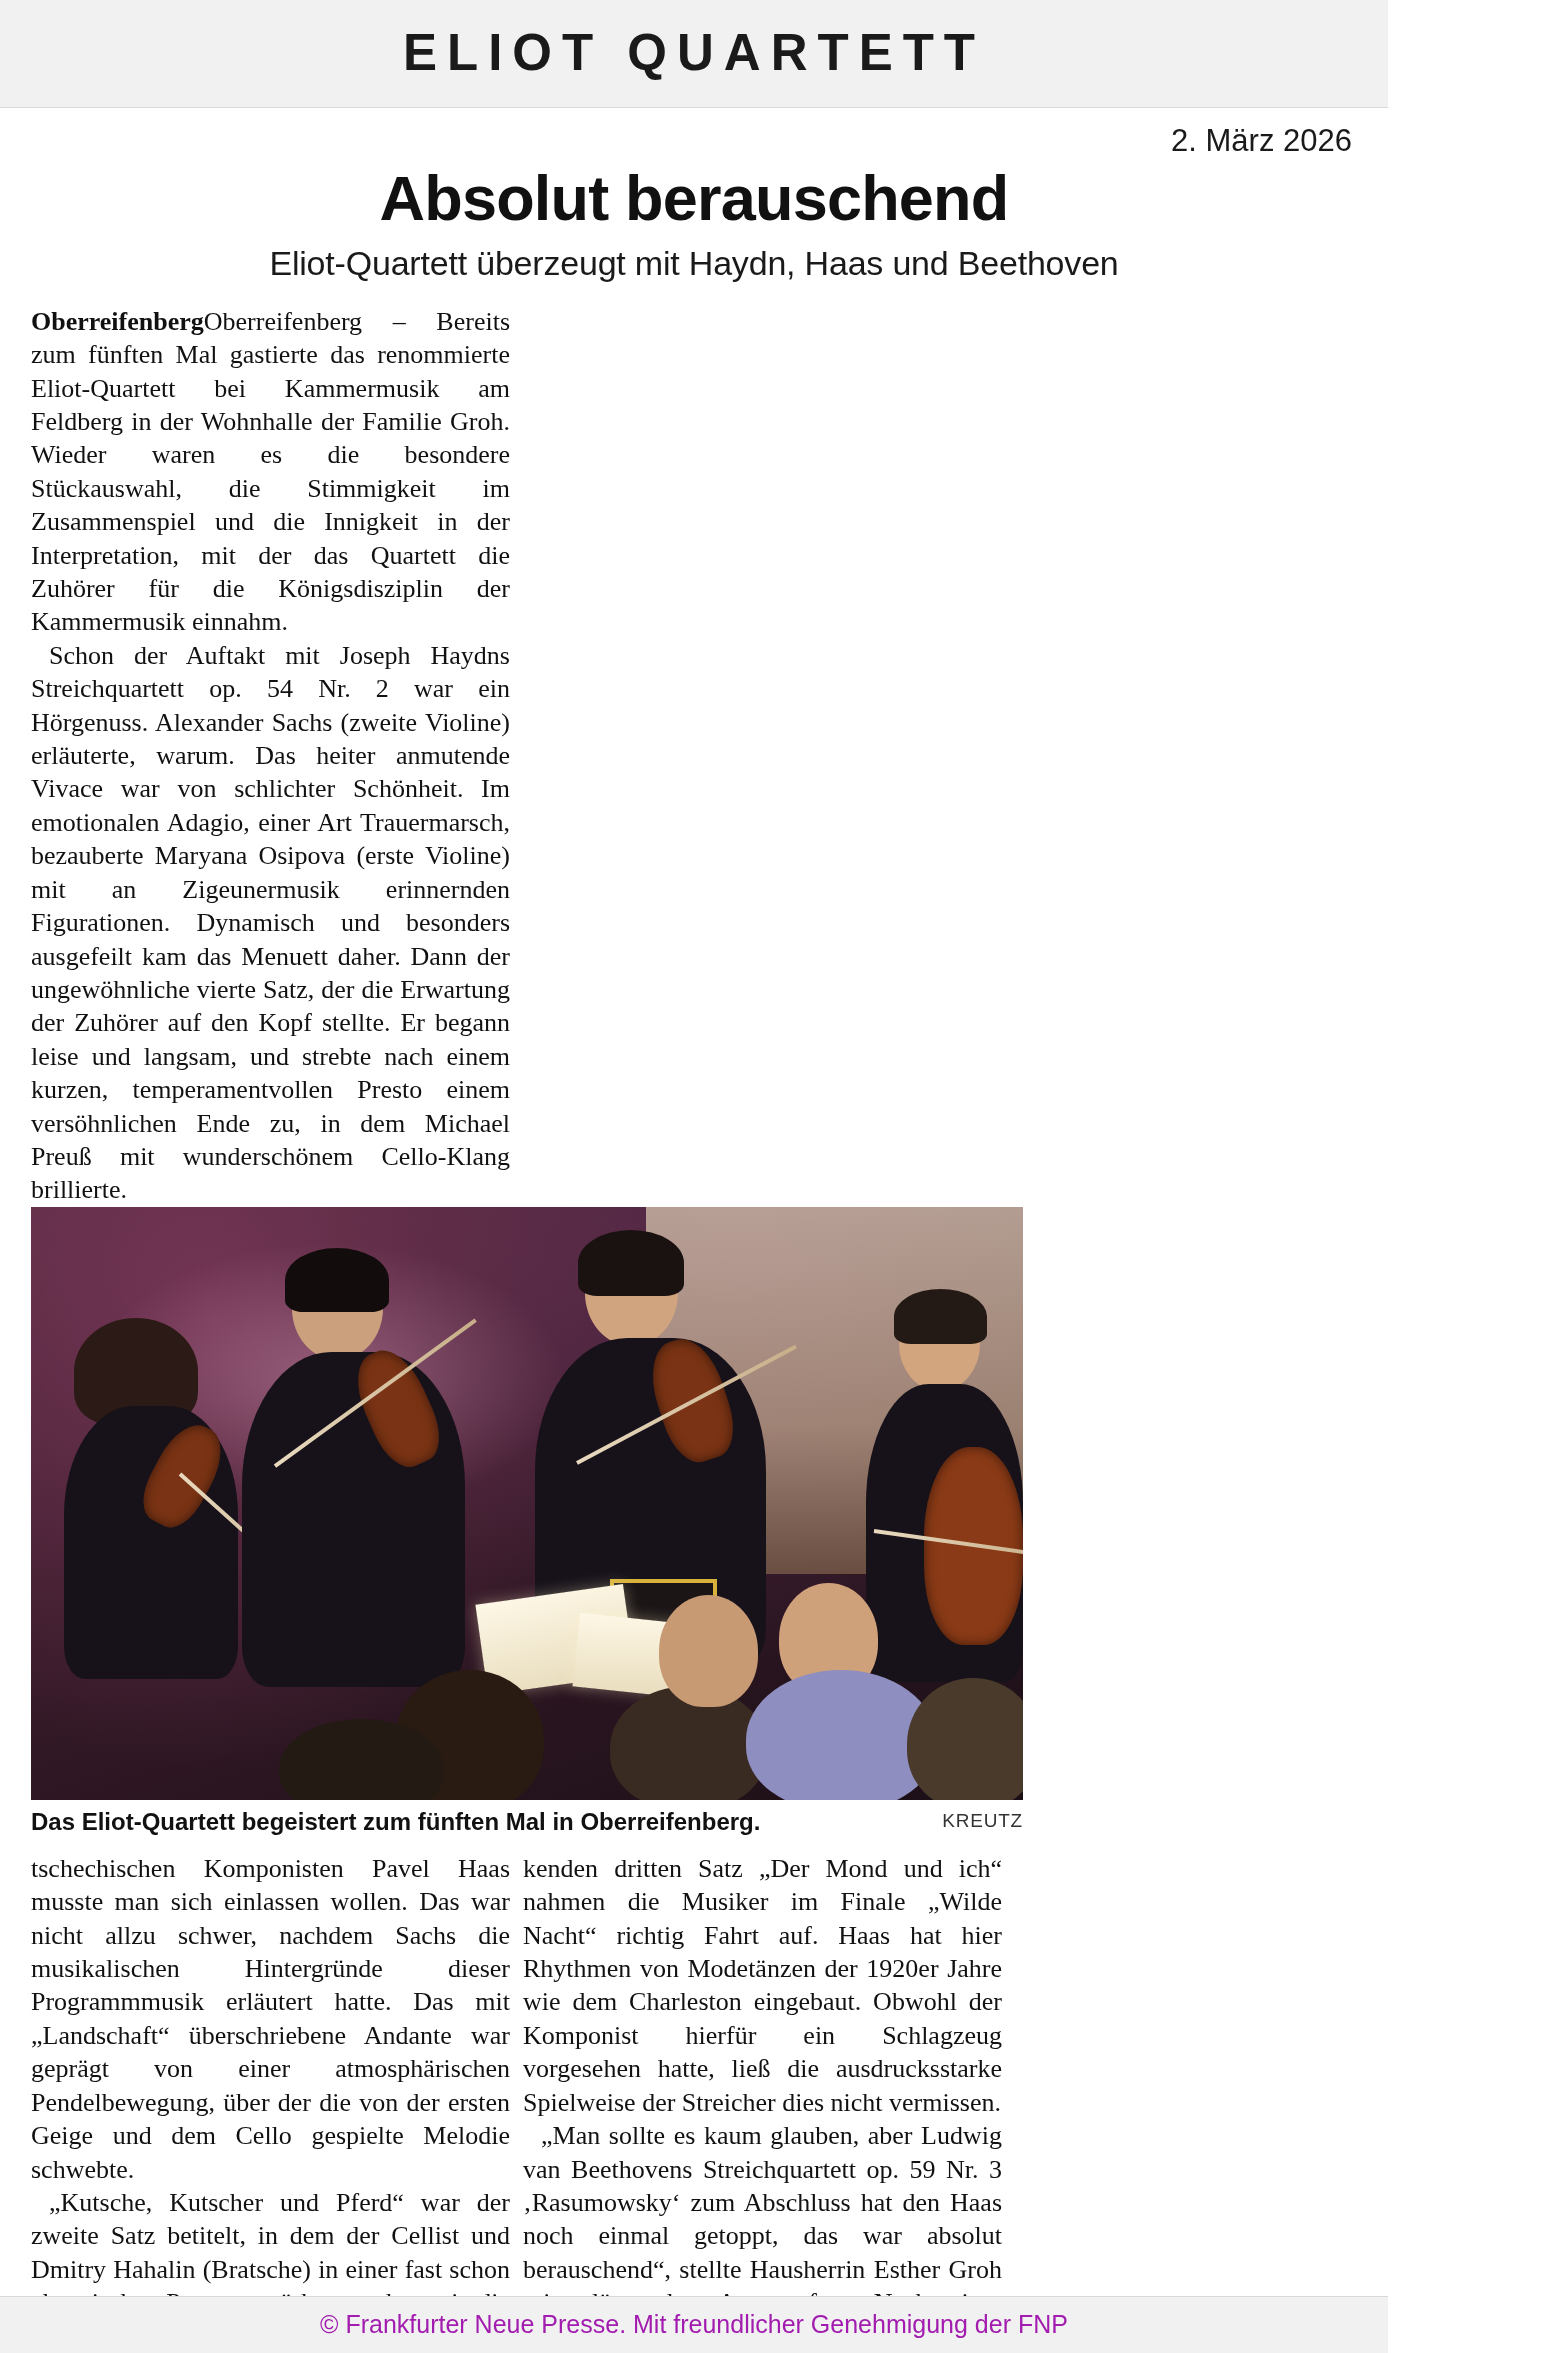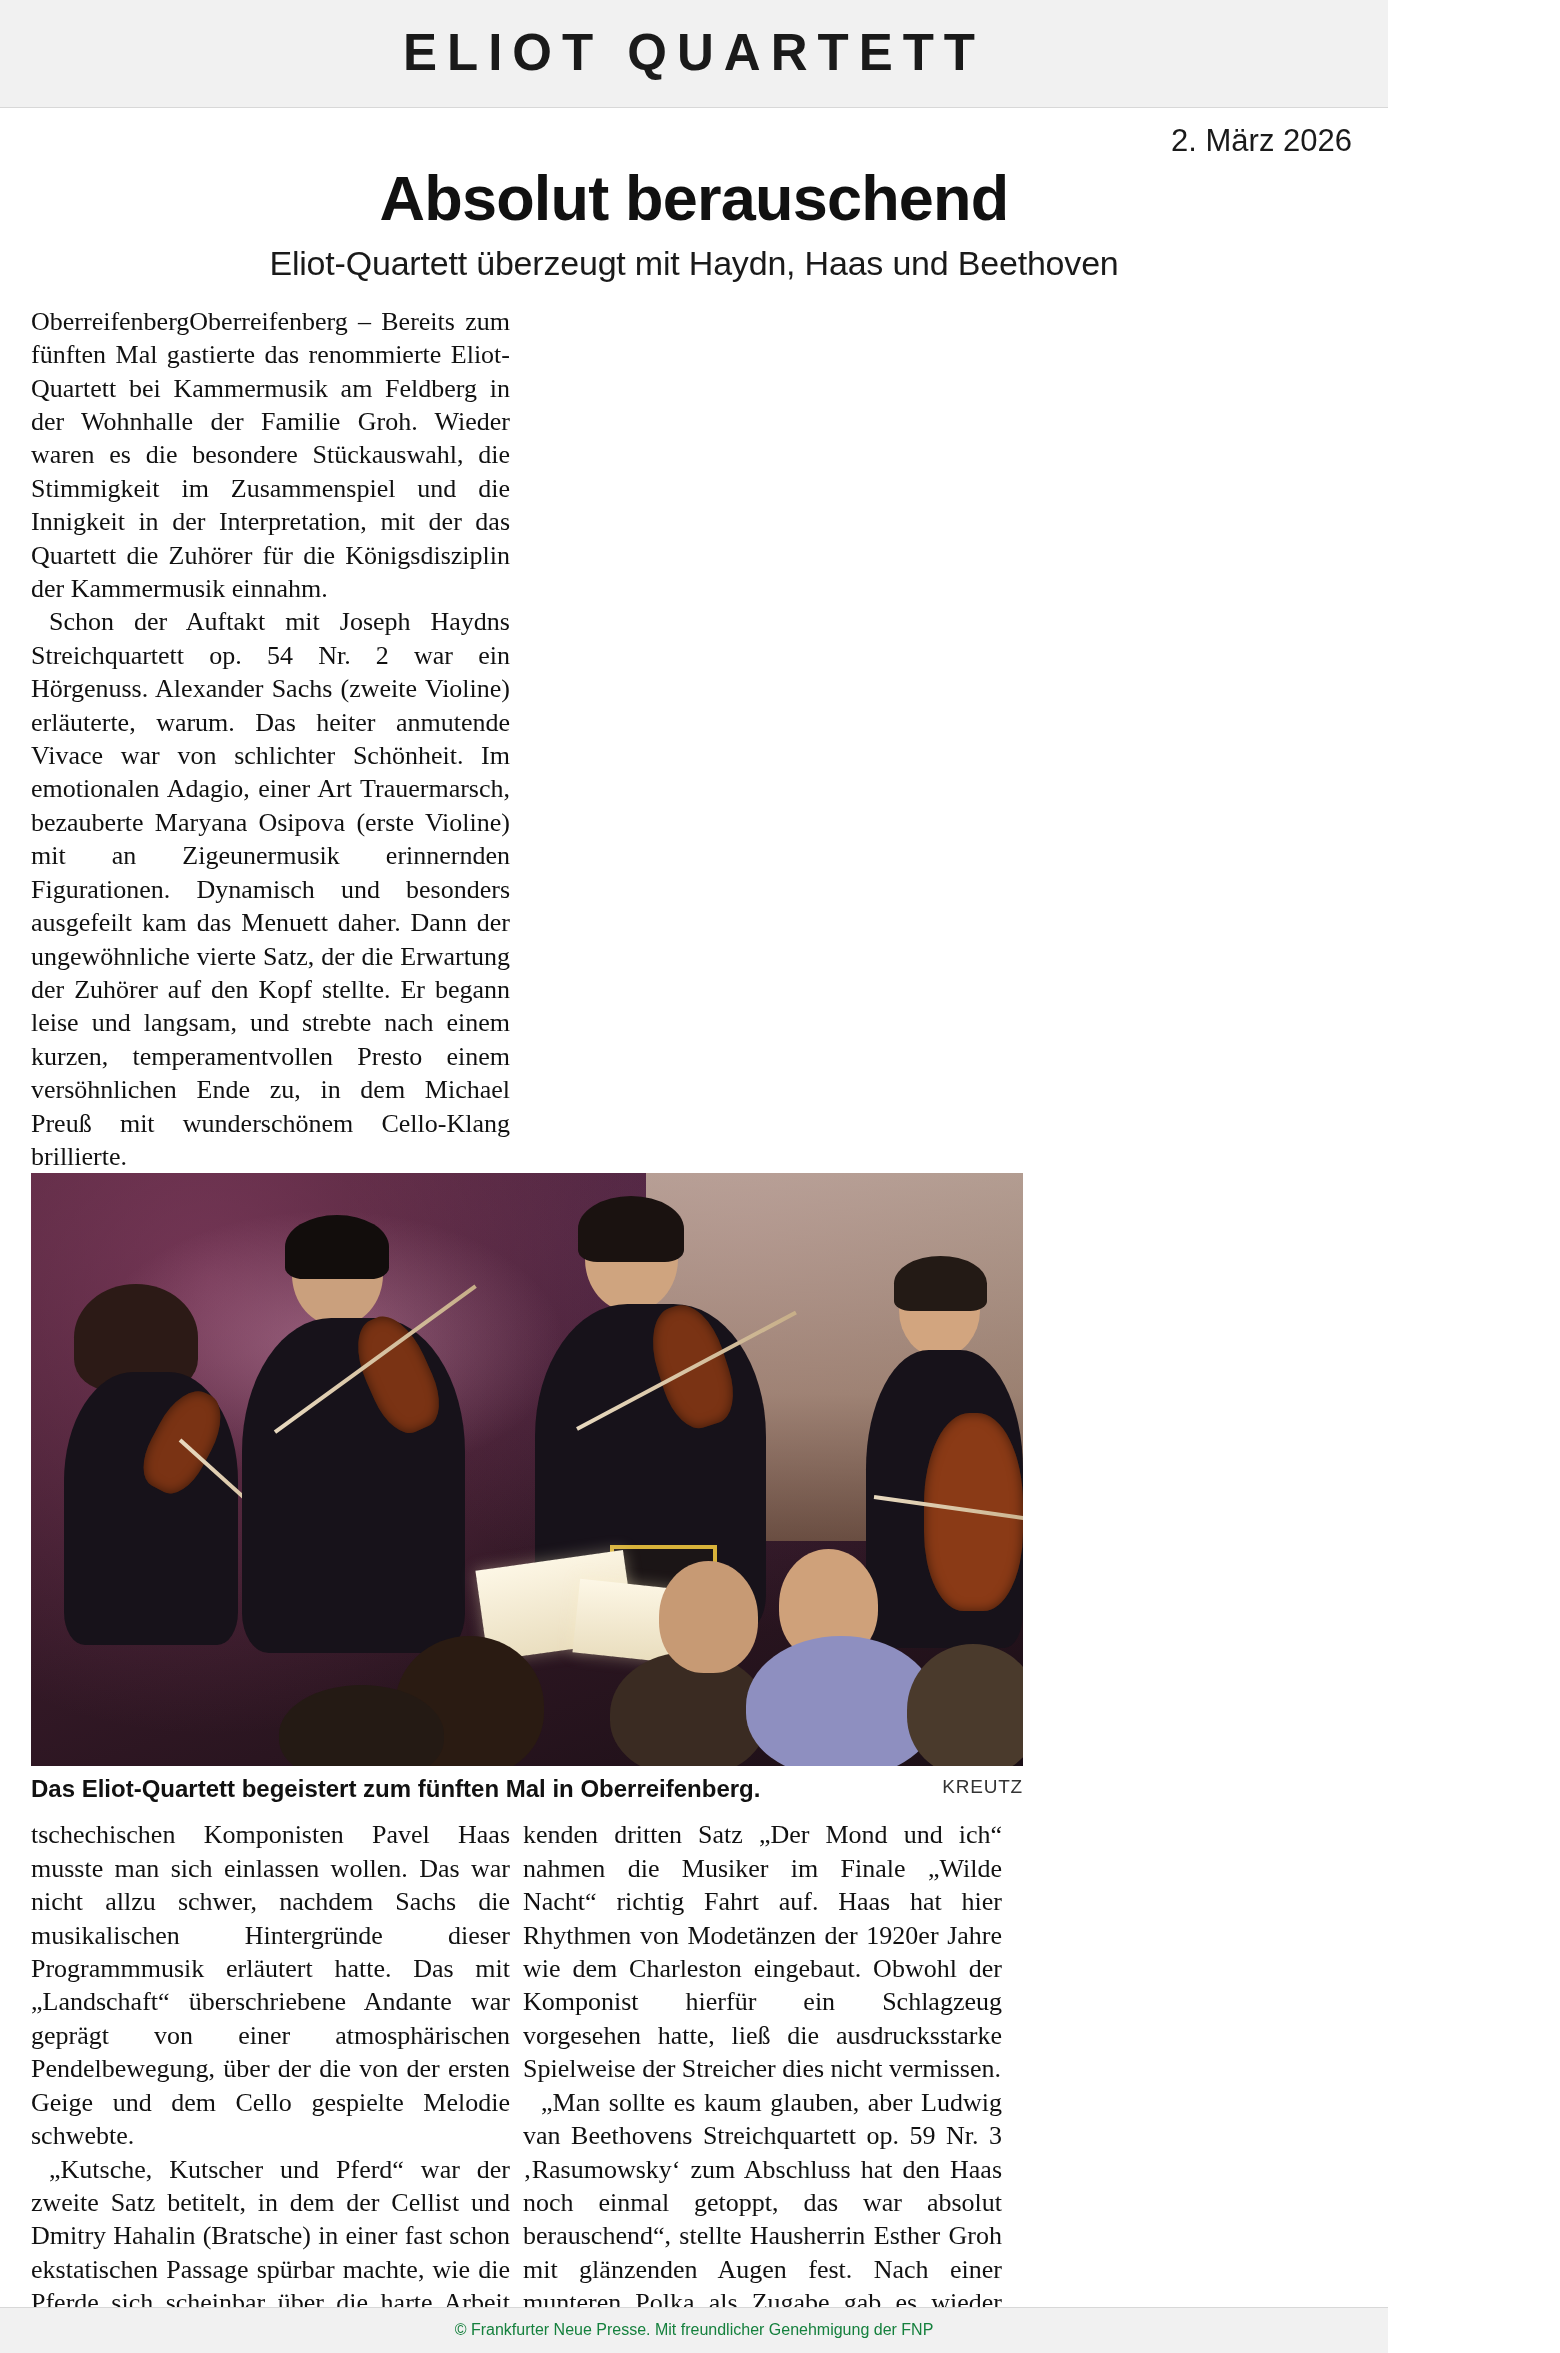--- a/index.html
+++ b/index.html
@@ -88,21 +88,21 @@
     color: #111111;
   }
   .col p {
     margin: 0;
     text-indent: 18px;
   }
   .col p.first {
     text-indent: 0;
   }
   .lead-name {
-    font-weight: normal;
+    font-weight: bold;
   }
 
   
   .col1 {
     float: left;
     width: 479px;
     margin-right: 25px;
   }
   .photo-wrap {
     float: left;
@@ -191,22 +191,22 @@
   }
   .copyright-bar {
     position: absolute;
     left: 0;
     bottom: 0;
     width: 100%;
     background: #f1f1f1;
     border-top: 1.7px solid #d8d8d8;
     text-align: center;
     font-family: "Liberation Sans", sans-serif;
-    font-size: 16px;
-    color: #15803d;
+    font-size: 25px;
+    color: #a21caf;
     padding: 13.2px 0 15px 0;
     box-sizing: border-box;
   }
 
   
   .ph-bg {
     position: absolute; inset: 0;
     background:
       radial-gradient(circle at 18% 18%, rgba(150,70,110,0.55) 0%, rgba(0,0,0,0) 48%),
       radial-gradient(circle at 72% 10%, rgba(120,60,110,0.45) 0%, rgba(0,0,0,0) 45%),

